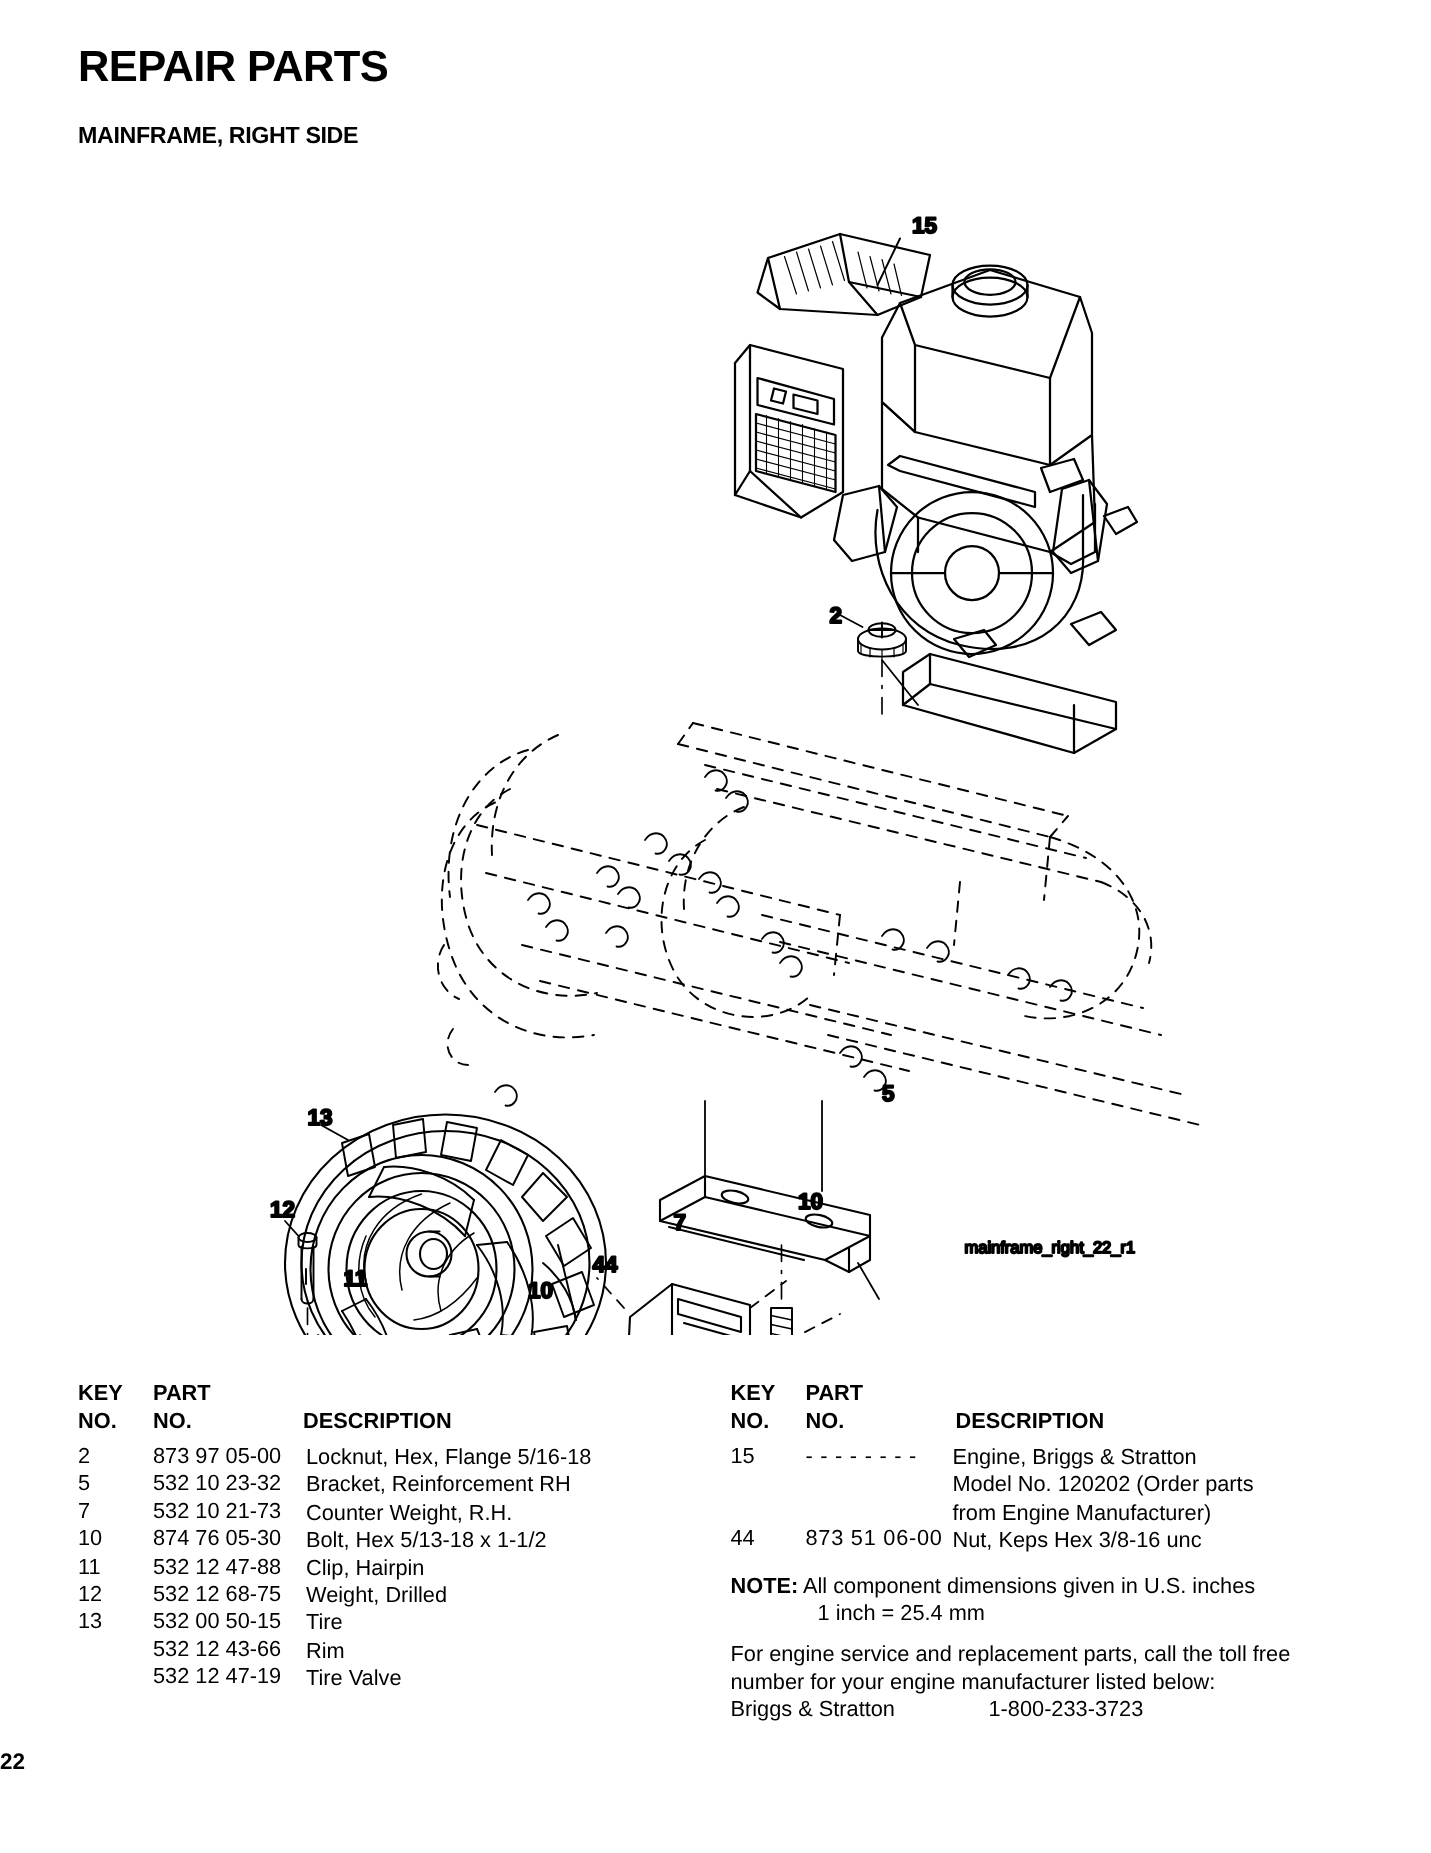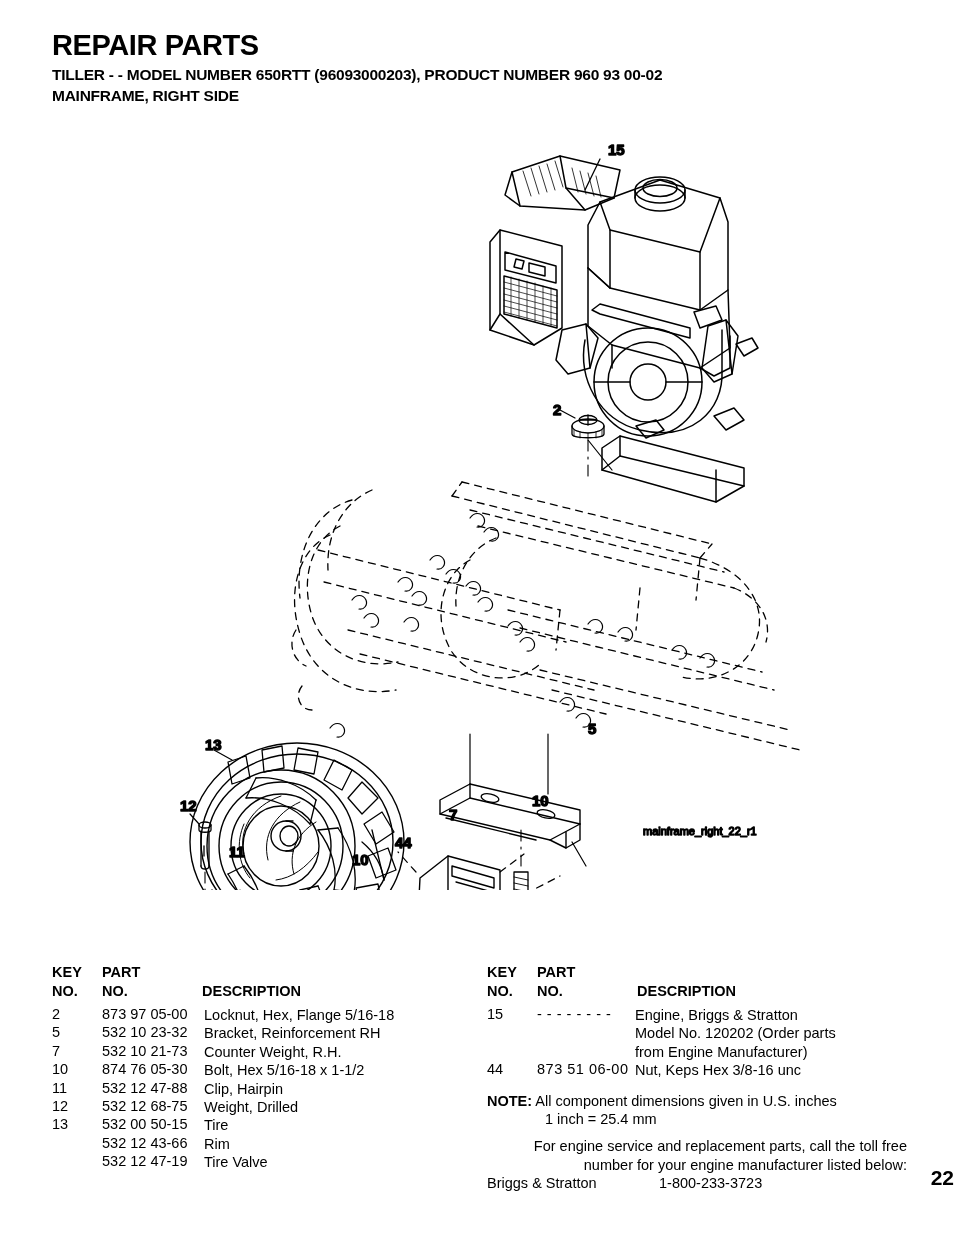--- a/index.html
+++ b/index.html
@@ -21,21 +21,21 @@
     position: absolute;
     left: 52px;
     top: 30px;
     width: 860px;
   }
   #title-main {
     font-size: 29px;
     font-weight: bold;
     letter-spacing: -0.4px;
     line-height: 1.05;
-    margin: 0 0 5px 0;
+    margin: 0 0 21px 0;
   }
   .title-sub {
     font-size: 15.5px;
     font-weight: bold;
     letter-spacing: -0.25px;
     line-height: 1.35;
     margin: 0;
   }
 
   
@@ -65,21 +65,20 @@
   #tables {
     position: absolute;
     top: 920px;
     left: 0;
     width: 954px;
     height: 230px;
   }
   .col {
     position: absolute;
     top: 0;
-    margin-top: 43px;
   }
   .col-left  { left: 52px;  width: 430px; }
   .col-right { left: 487px; width: 420px; }
 
   .thead {
     font-size: 14.5px;
     font-weight: bold;
     line-height: 1.32;
     height: 42px;
     position: relative;
@@ -113,42 +112,41 @@
   }
   .note-line1 { position: relative; white-space: nowrap; }
   .note-label { font-weight: bold; }
   .note-line2 { padding-left: 58px; white-space: nowrap; }
 
   .engine-info {
     margin-top: 9px;
     font-size: 14.5px;
     line-height: 18.4px;
   }
-  .engine-info div { white-space: nowrap; text-align: right; }
+  .engine-info div { white-space: nowrap; }
   .mfr-row { position: relative; height: 18.4px; }
   .mfr-name  { position: absolute; left: 0px; }
   .mfr-phone { position: absolute; left: 172px; }
 
   
   #page-number {
     position: absolute;
     left: 0;
     top: 1166px;
     width: 954px;
-    text-align: right;
-    font-size: 21px;
+    text-align: left;
+    font-size: 15px;
     font-weight: bold;
   }
 </style>
 </head>
 <body>
 
 <div id="header">
   <h1 id="title-main">REPAIR PARTS</h1>
-  <p class="title-sub">TILLER - - MODEL NUMBER 650RTT (96093000203), PRODUCT NUMBER 960 93 00-02</p>
   <p class="title-sub">MAINFRAME, RIGHT SIDE</p>
 </div>
 
 <div id="illustration">
 <svg width="954" height="760" viewBox="0 0 954 760" xmlns="http://www.w3.org/2000/svg" fill="none" stroke="#000" stroke-width="1.4" stroke-linecap="round" stroke-linejoin="round">
 
   <g stroke-width="1.5">
 
     <path d="M505 65 L512 42 L560 26 L620 40 L614 68 L585 80 L520 76 Z"></path>
     <path d="M512 42 L520 76"></path>
@@ -524,21 +522,21 @@
       <span class="p-desc">Bracket, Reinforcement RH</span>
     </div>
     <div class="prow">
       <span class="p-key">7</span>
       <span class="p-num">532 10 21-73</span>
       <span class="p-desc">Counter Weight, R.H.</span>
     </div>
     <div class="prow">
       <span class="p-key">10</span>
       <span class="p-num">874 76 05-30</span>
-      <span class="p-desc">Bolt, Hex  5/16-18 x 1-1/2</span>
+      <span class="p-desc">Bolt, Hex  5/13-18 x 1-1/2</span>
     </div>
     <div class="prow">
       <span class="p-key">11</span>
       <span class="p-num">532 12 47-88</span>
       <span class="p-desc">Clip, Hairpin</span>
     </div>
     <div class="prow">
       <span class="p-key">12</span>
       <span class="p-num">532 12 68-75</span>
       <span class="p-desc">Weight, Drilled</span>

